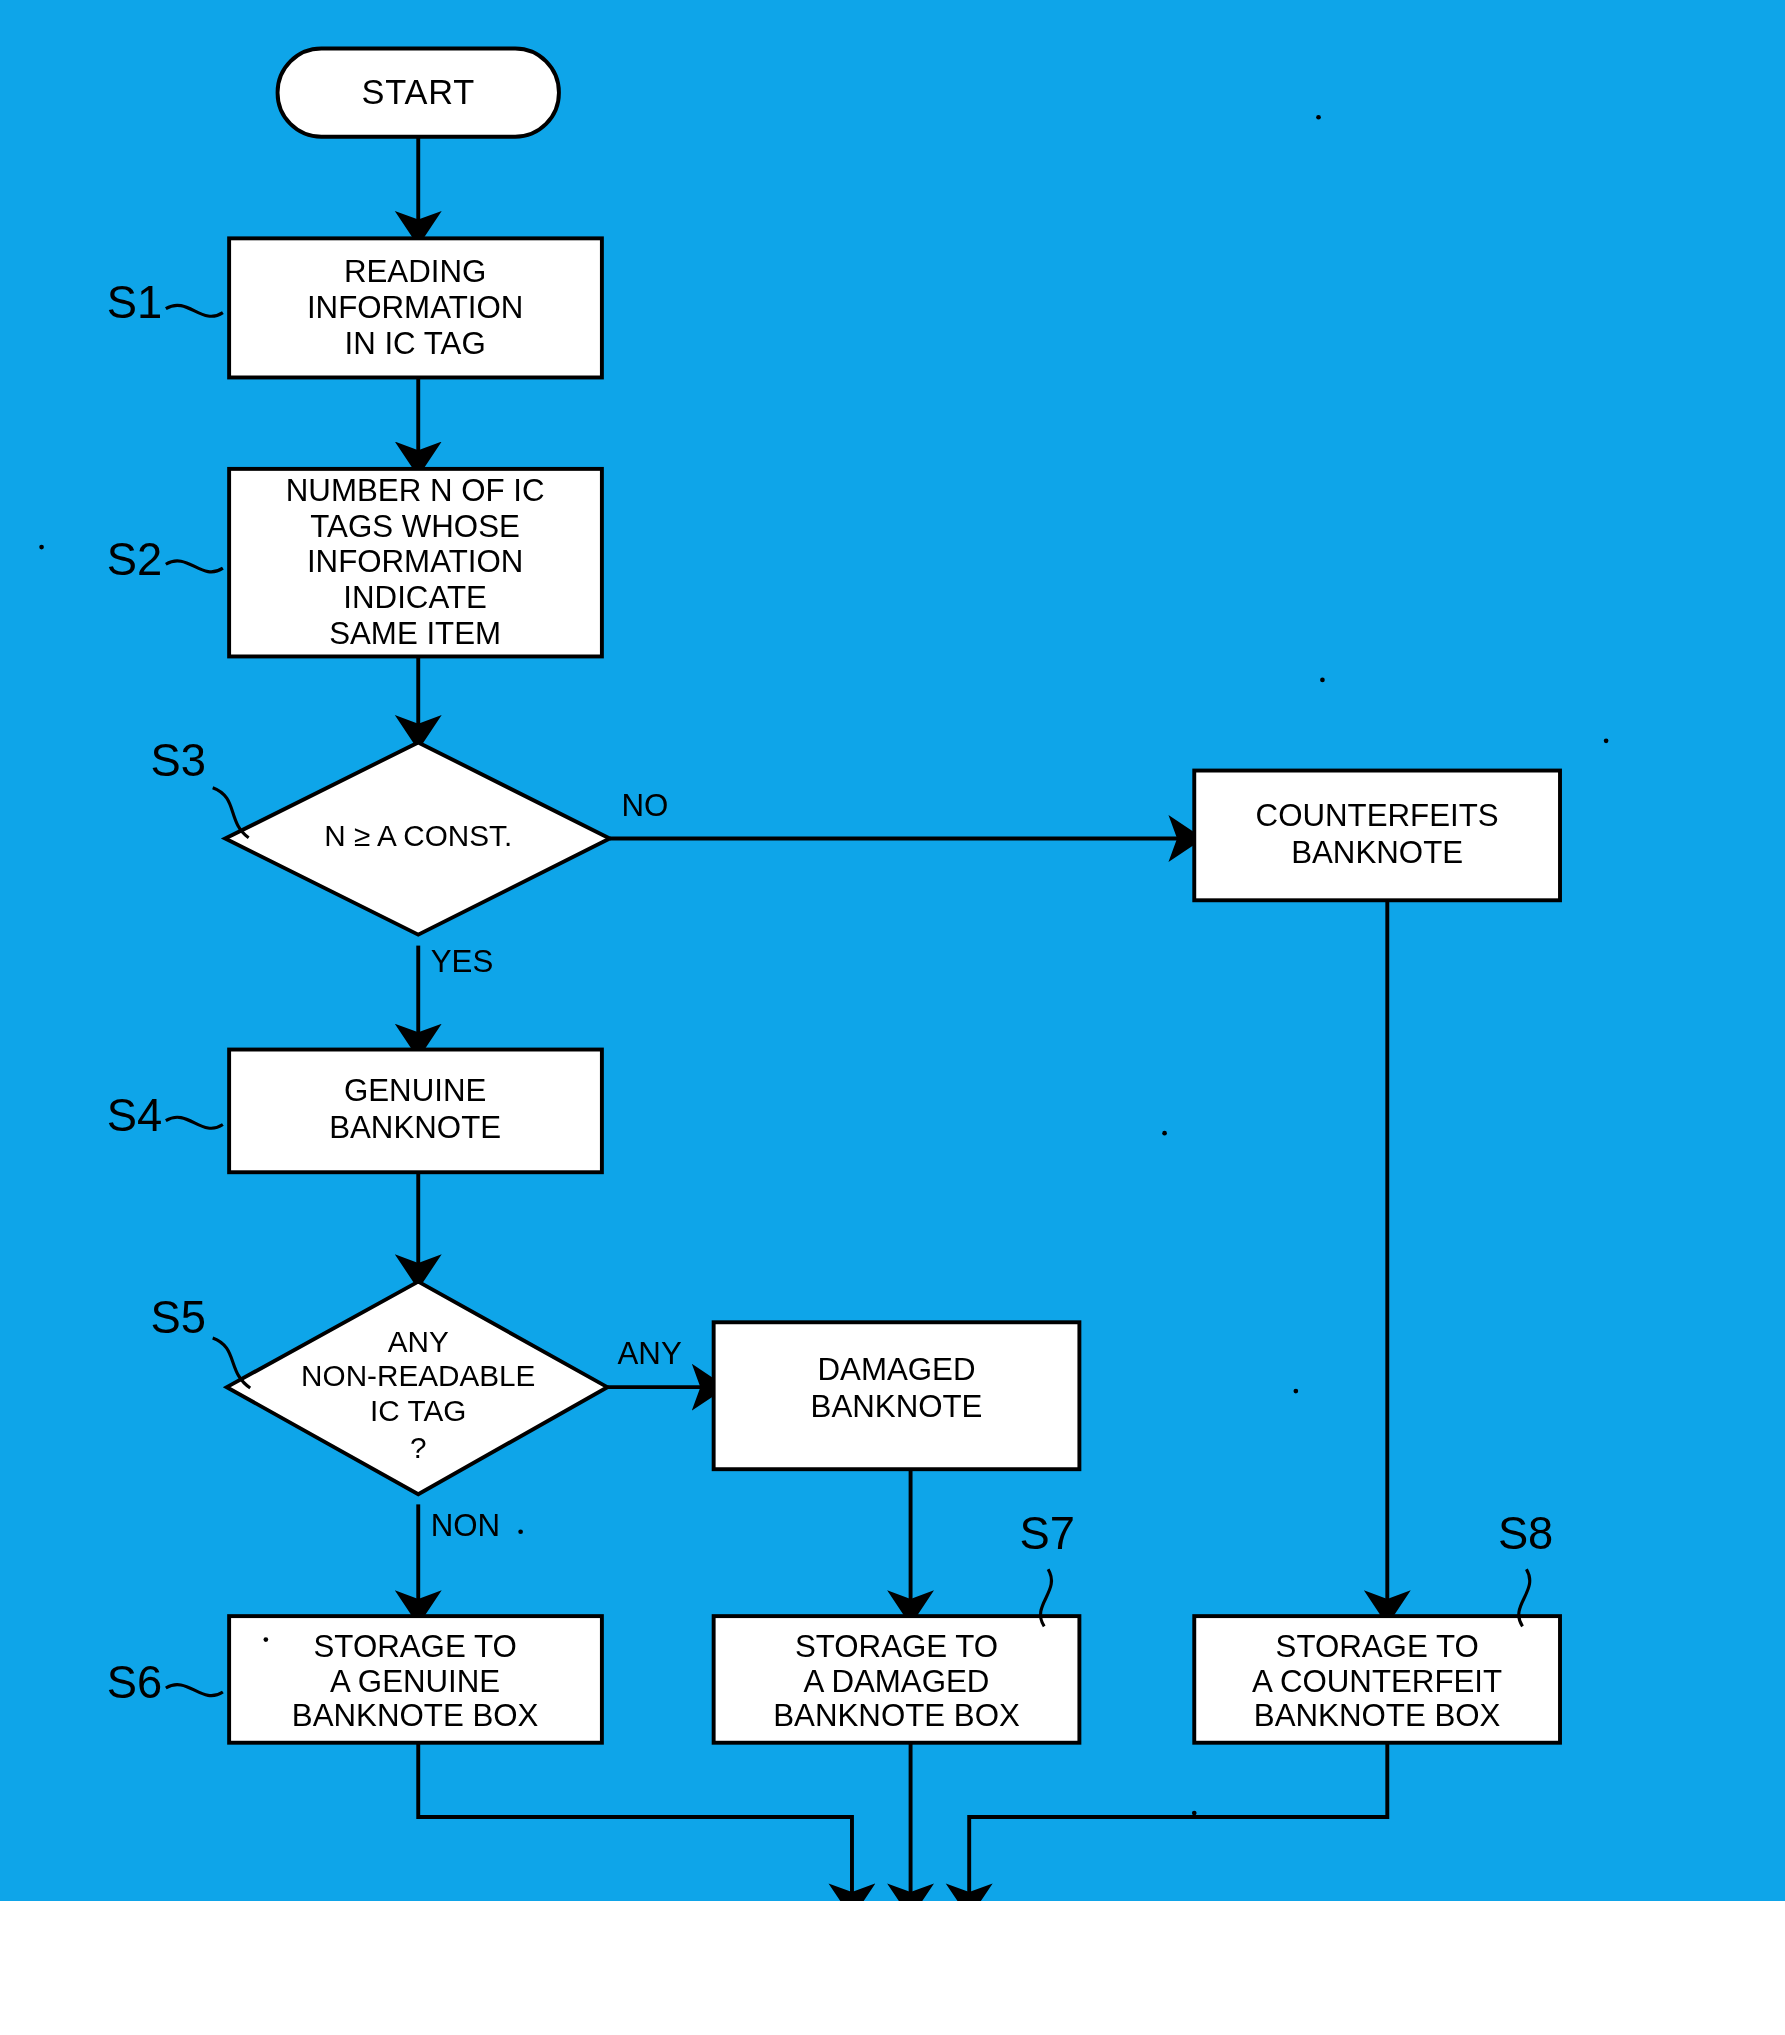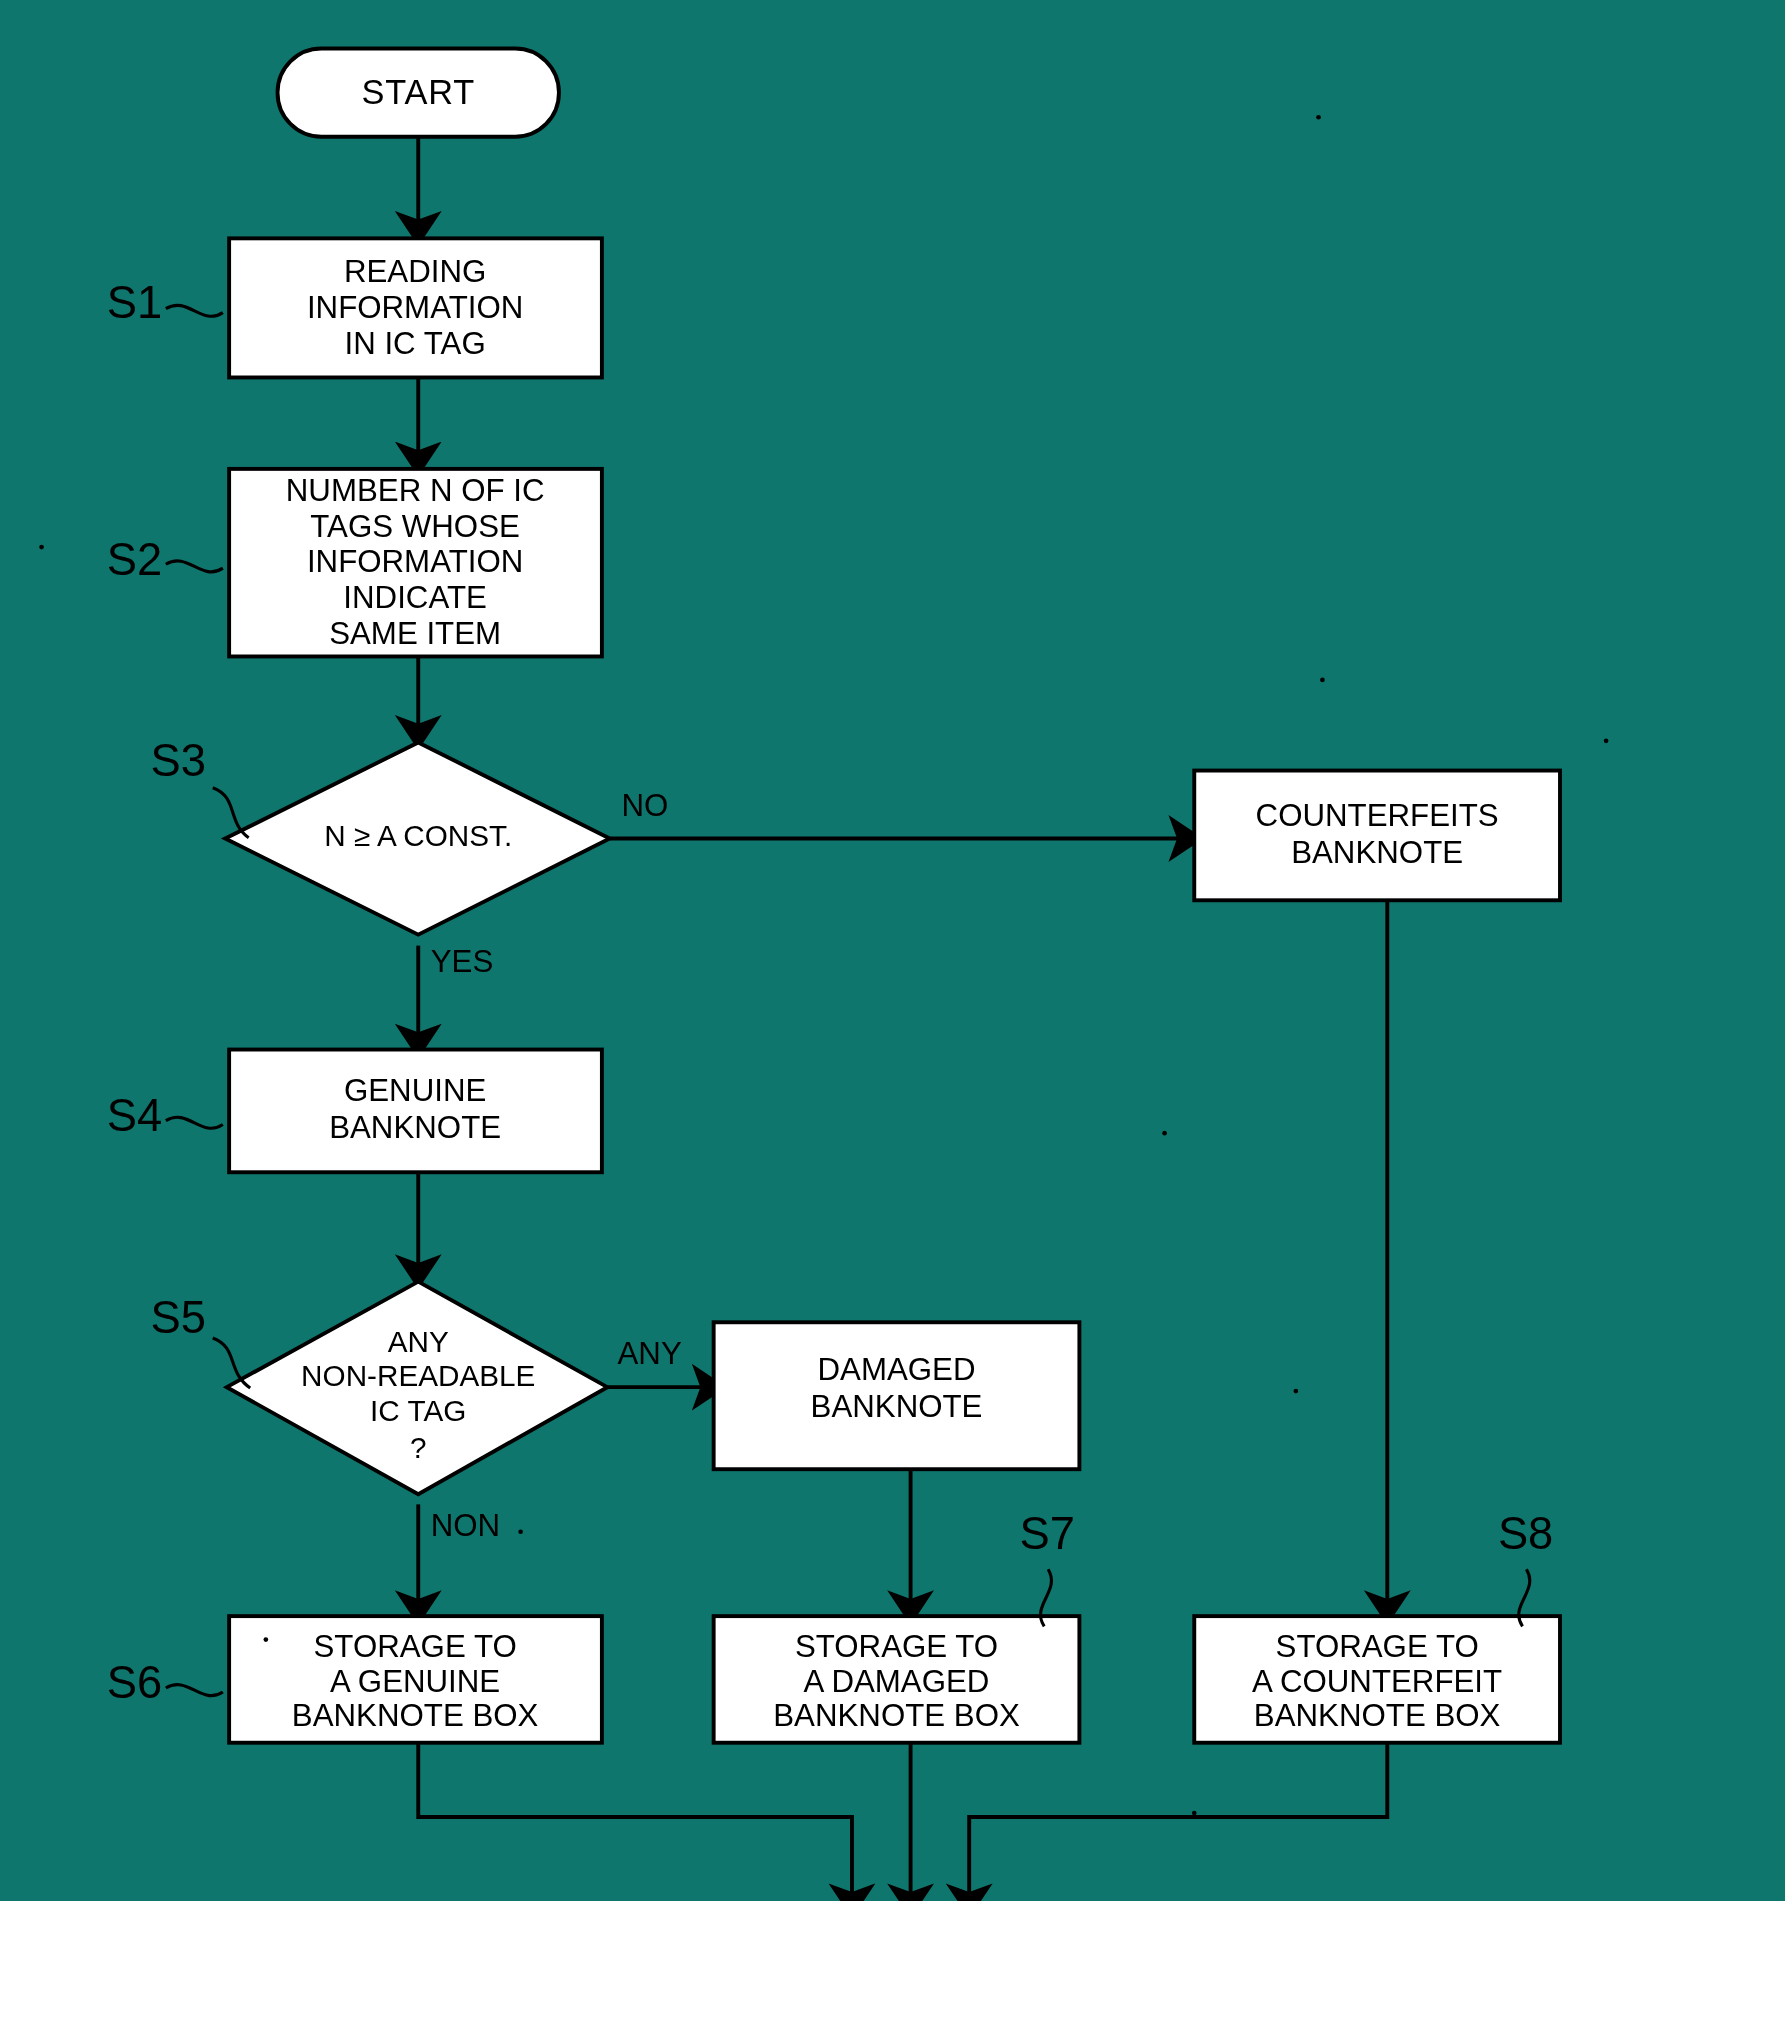--- a/index.html
+++ b/index.html
@@ -8,21 +8,21 @@
     padding: 0;
     background: #ffffff;
   }
   body {
     font-family: "Liberation Sans", "DejaVu Sans", sans-serif;
   }
   #canvas {
     position: relative;
     width: 1786px;
     height: 1901px;
-    background: #0f766e;
+    background: #0ea5e9;
     overflow: hidden;
   }
   #fig {
     position: absolute;
     left: 0;
     top: 0;
     width: 1786px;
     height: 2035px;
   }
   .node-text {

